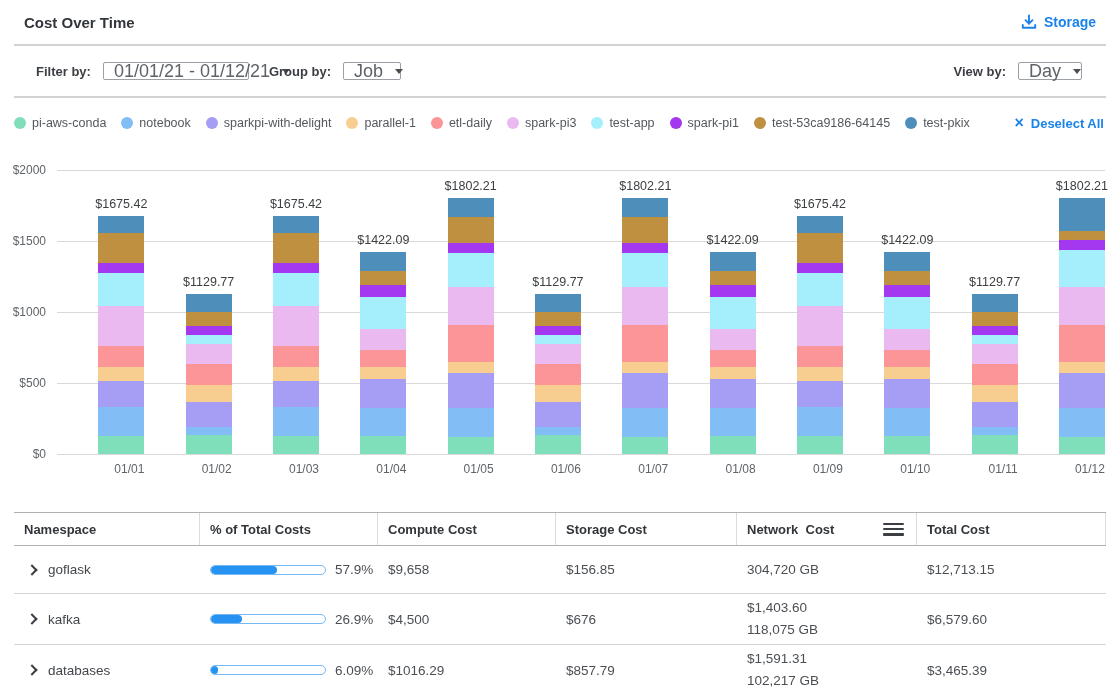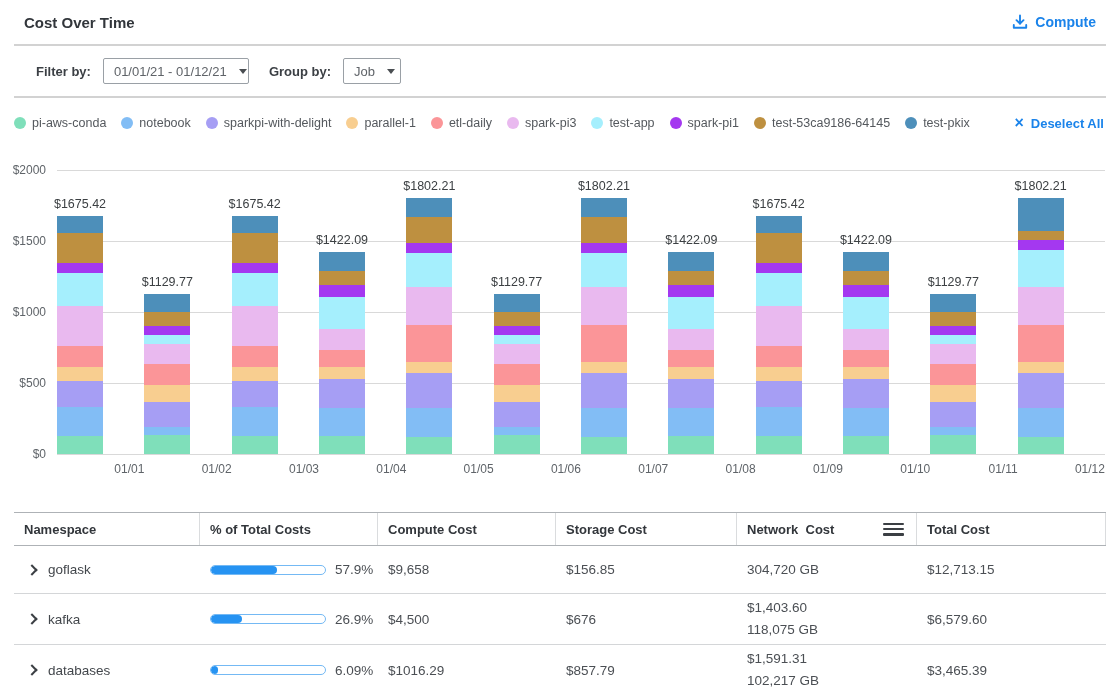--- a/index.html
+++ b/index.html
@@ -12,22 +12,22 @@
   .page-title { font-size:15px; font-weight:700; color:#32363b; }
   .download-btn { display:flex; align-items:center; gap:7px; color:#1a83ea;
     font-size:14px; font-weight:700; cursor:pointer; background:none; border:none;
     font-family:inherit; }
 
   
   .filter-row { height:52px; margin:0 14px; padding:0 24px 0 22px; display:flex;
     align-items:center; border-bottom:2px solid #d2d2d2; }
   .ctl-label { font-size:13px; font-weight:700; color:#3b3f44; margin-right:12px; white-space:nowrap; }
   .select { display:flex; align-items:center; justify-content:space-between; gap:12px;
-    border:1px solid #9aa0a6; border-radius:2px; height:26px; padding:0 10px;
-    font-size:13px; color:#5f6368; background:#fff; cursor:pointer; white-space:nowrap; }
+    border:1px solid #9aa0a6; border-radius:2px; height:18px; padding:0 10px;
+    font-size:18px; color:#5f6368; background:#fff; cursor:pointer; white-space:nowrap; }
   .caret { width:0; height:0; border-left:4.5px solid transparent;
     border-right:4.5px solid transparent; border-top:5.5px solid #4a4e52; }
   .sel-date { width:146px; }
   .sel-job  { width:58px; }
   .sel-day  { width:64px; }
   .lbl-group { margin-left:20px; }
   .add-filter { margin-left:18px; height:32px; padding:0 15px; background:#fff;
     border:1px solid #1a83ea; border-radius:4px; color:#1a83ea; font-size:14px;
     font-weight:700; font-family:inherit; cursor:pointer; }
   .viewby { margin-left:auto; display:flex; align-items:center; }
@@ -43,21 +43,21 @@
   .x-glyph { font-size:16px; font-weight:700; line-height:12px; }
 
   
   .chart { position:relative; height:332px; margin-right:15px; }
   .y-tick { position:absolute; left:0; width:46px; text-align:right; font-size:12px;
     color:#5f6469; }
   .plot { position:absolute; left:57px; right:0; top:22px; height:284px; }
   .gridline { position:absolute; left:0; right:0; height:1px; background:#d9d9d9; }
   .bars { position:absolute; left:0; right:0; bottom:0; top:0; display:flex;
     align-items:flex-end; }
-  .bar-slot { flex:1; display:flex; justify-content:flex-start; align-items:flex-end; height:100%; }
+  .bar-slot { flex:1; display:flex; justify-content:flex-end; align-items:flex-end; height:100%; }
   .bar { position:relative; width:46px; display:flex; flex-direction:column-reverse; }
   .bar-seg { width:100%; }
   .bar-total { position:absolute; bottom:100%; margin-bottom:5px; left:50%;
     transform:translateX(-50%); font-size:12.5px; color:#3c4043; white-space:nowrap; }
   .x-axis { position:absolute; left:57px; right:0; top:314px; display:flex; }
   .x-label { flex:1; text-align:right; font-size:12px; color:#5f6469; }
 
   
   .cost-table { margin:32px 14px 0 14px; border-top:1px solid #aeb2b6; }
   .thead { display:flex; align-items:stretch; height:33px; border-bottom:1px solid #aeb2b6; }
@@ -87,34 +87,41 @@
 <div class="header">
   <div class="page-title">Cost Over Time</div>
   <button class="download-btn">
     <span style="display:flex;">
       <svg width="16" height="16" viewBox="0 0 16 16" fill="none" stroke="#1a83ea" stroke-width="1.9" stroke-linecap="round" stroke-linejoin="round">
         <path d="M8 1.5v8"></path>
           <path d="M4.5 6.2 8 9.7l3.5-3.5"></path>
           <path d="M1.8 11v2.7h12.4V11"></path>
       </svg>
     </span>
-    <span>Compute</span>
+    <span>Storage</span>
   </button>
 </div>
 
 <div class="filter-row">
   <span class="ctl-label">Filter by:</span>
   <div class="select sel-date">
     <span>01/01/21 - 01/12/21</span>
     <span class="caret"></span>
   </div>
   <span class="ctl-label lbl-group">Group by:</span>
   <div class="select sel-job">
     <span>Job</span>
     <span class="caret"></span>
+  </div>
+  <div class="viewby">
+    <span class="ctl-label">View by:</span>
+    <div class="select sel-day">
+      <span>Day</span>
+      <span class="caret"></span>
+    </div>
   </div>
 </div>
 
 <div class="legend-row">
 
   <span style="display:flex;align-items:center;gap:15px;">
       <div class="legend-item">
         <div class="legend-dot" style="background: rgb(127, 223, 186);"></div>
         <div style="display: inline;">pi-aws-conda</div>
       </div>

